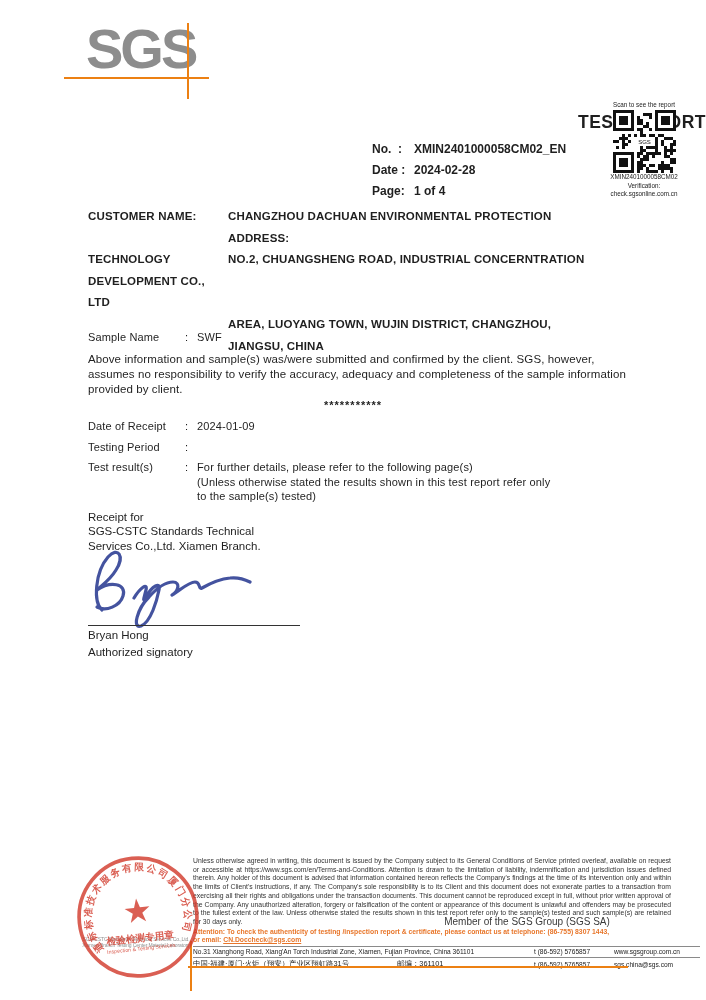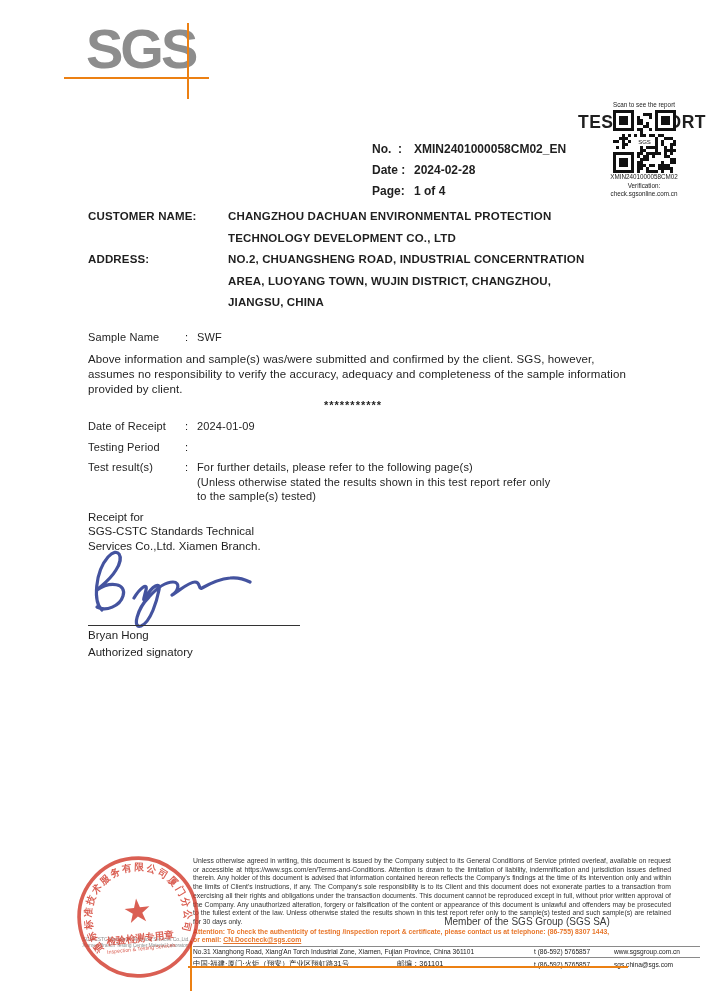--- a/index.html
+++ b/index.html
@@ -231,22 +231,22 @@
         </svg></div>
     <div>XMIN2401000058CM02</div>
     <div style="margin-top:2px">Verification:</div>
     <div>check.sgsonline.com.cn</div>
   </div>
 
   <div class="abs customer-grid">
     <div>CUSTOMER NAME:</div>
     <div>CHANGZHOU DACHUAN ENVIRONMENTAL PROTECTION</div>
     <div></div>
+    <div>ADDRESS:</div>
     <div>TECHNOLOGY DEVELOPMENT CO., LTD</div>
-    <div>ADDRESS:</div>
     <div>NO.2, CHUANGSHENG ROAD, INDUSTRIAL CONCERNTRATION</div>
     <div></div>
     <div>AREA, LUOYANG TOWN, WUJIN DISTRICT, CHANGZHOU,</div>
     <div></div>
     <div>JIANGSU, CHINA</div>
   </div>
 
   <div class="abs kv sample-row">
     <span>Sample Name</span>
     <span>:</span>

